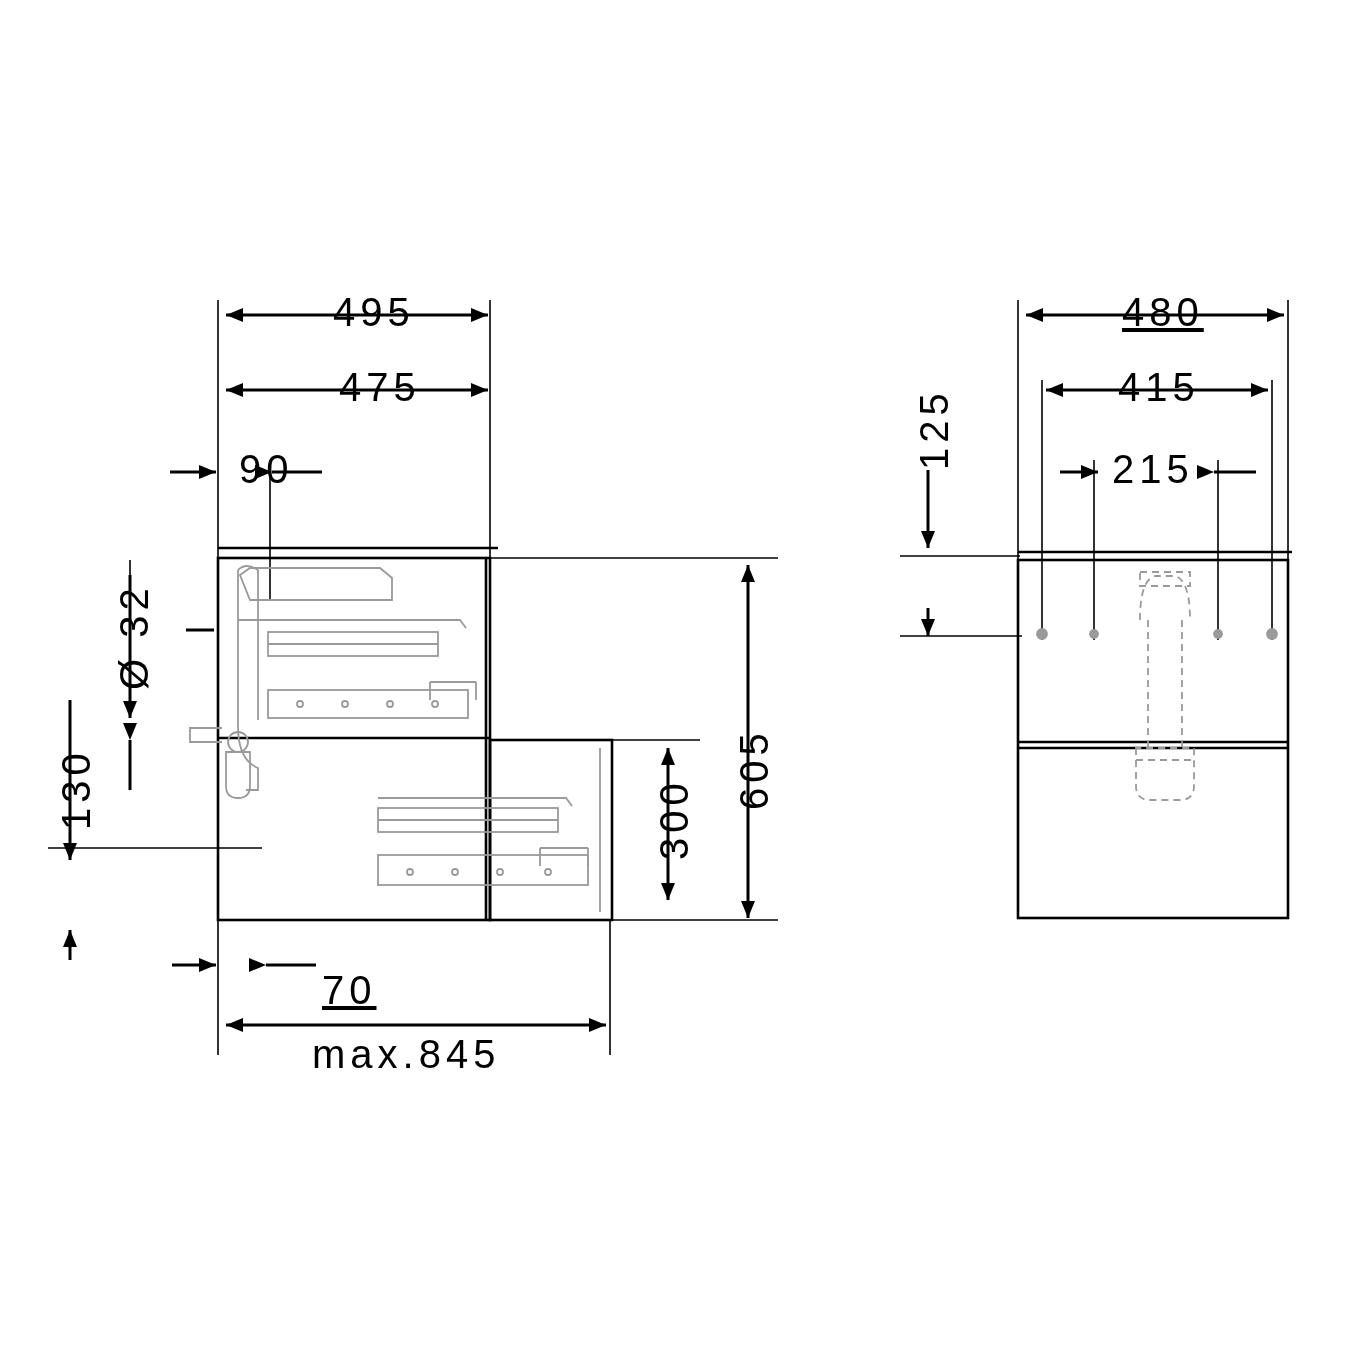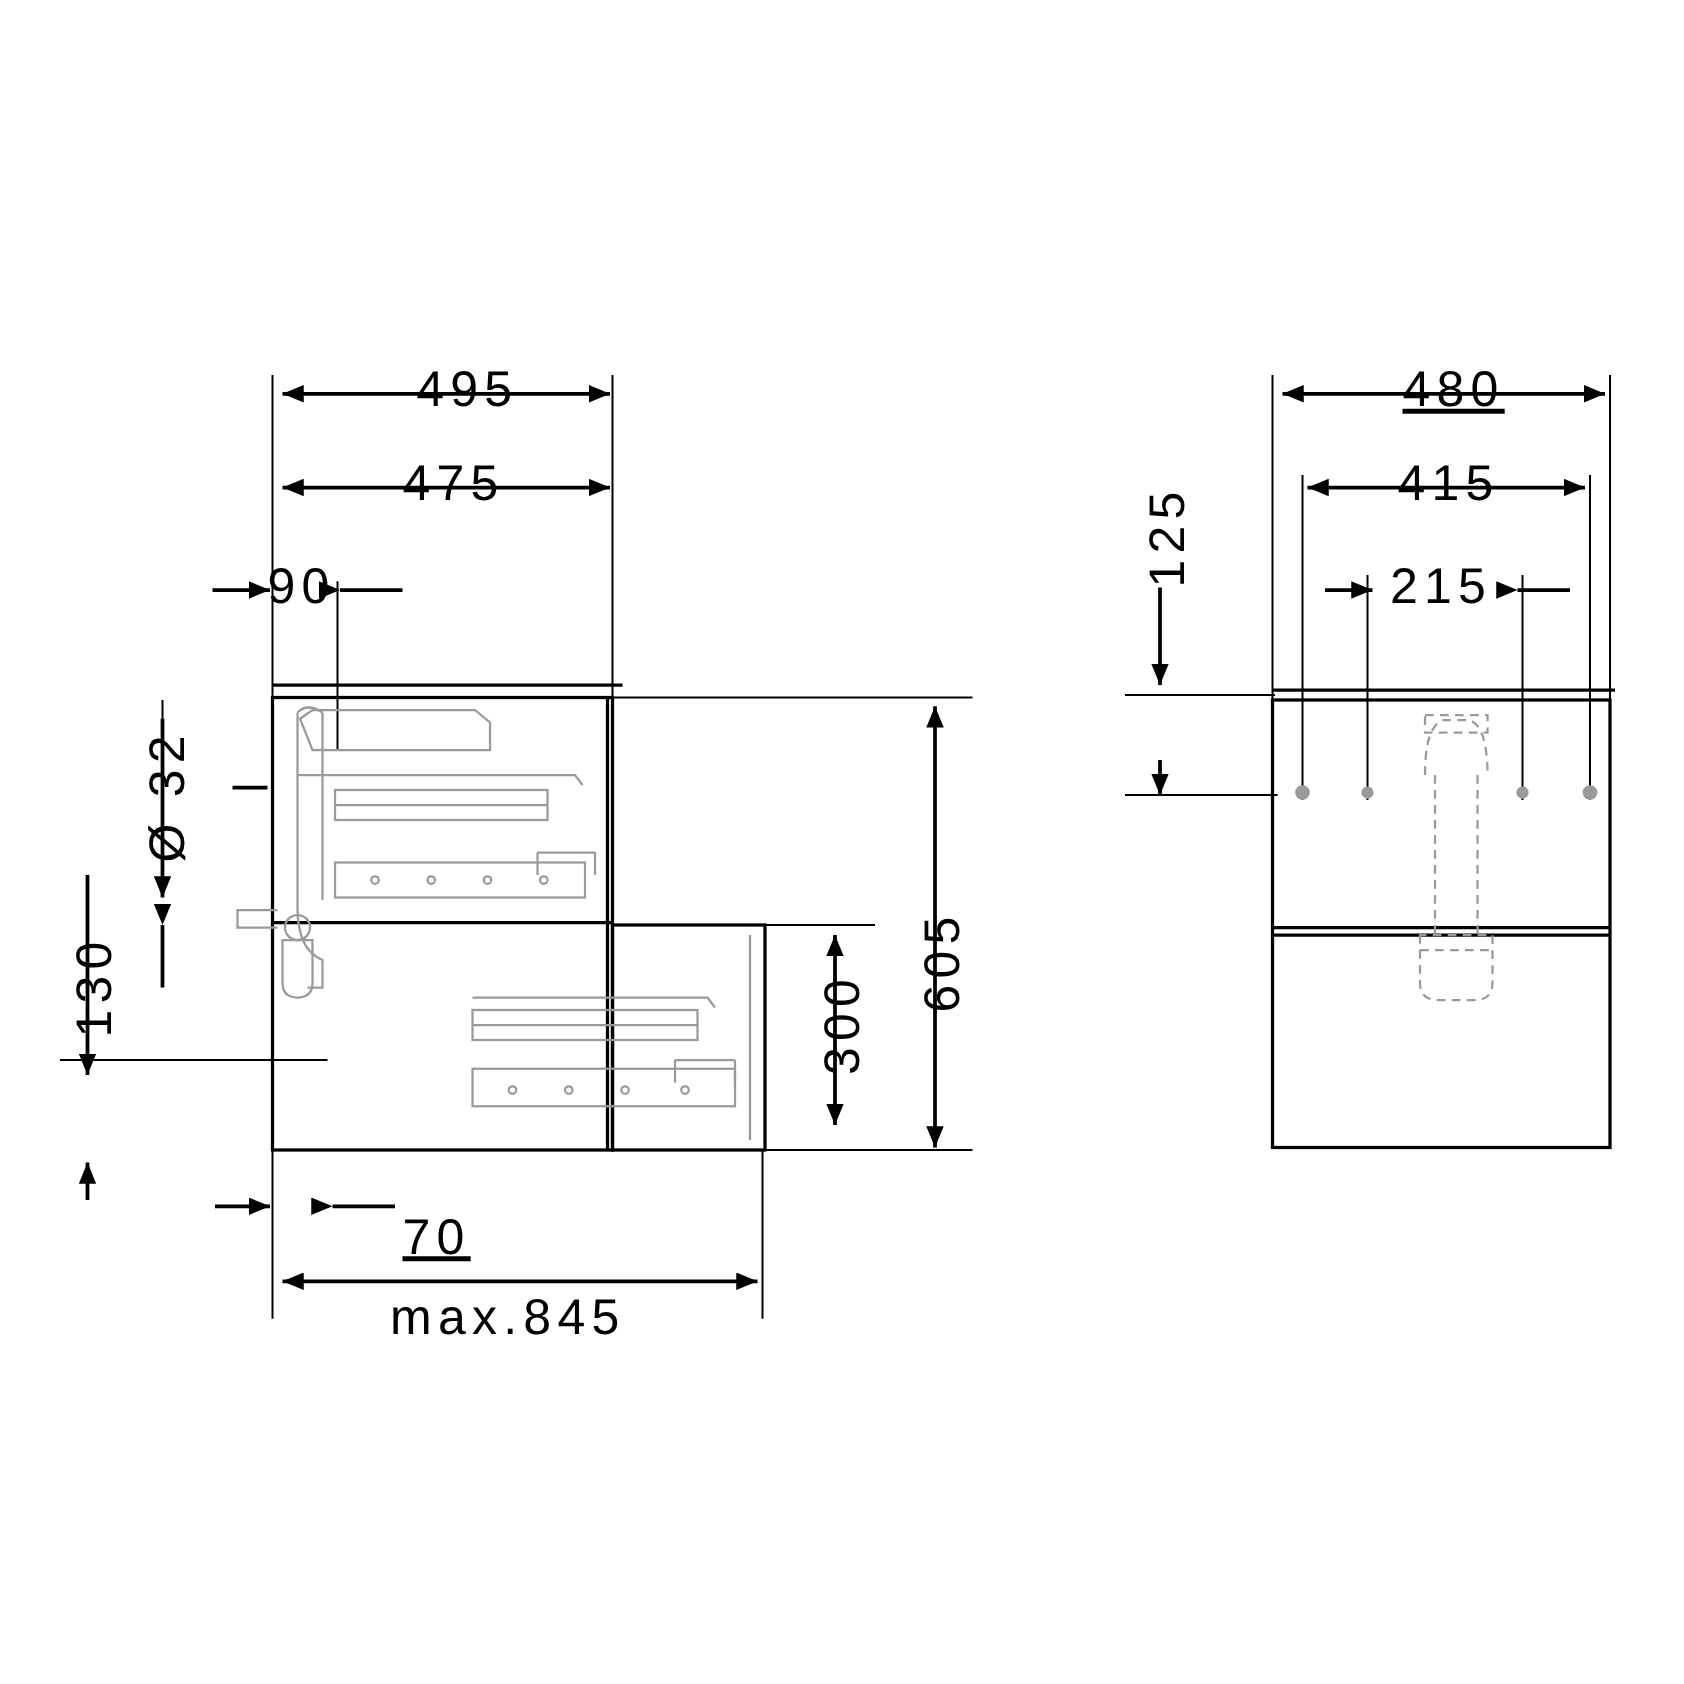--- a/index.html
+++ b/index.html
@@ -206,22 +206,22 @@
         <line x1="1148" y1="620" x2="1148" y2="748"></line>
         <line x1="1182" y1="620" x2="1182" y2="748"></line>
         <path d="M1136 748 L1136 786 Q1136 800 1150 800 L1180 800 Q1194 800 1194 786 L1194 748 Z"></path>
         <line x1="1136" y1="760" x2="1194" y2="760"></line>
         <rect x="1140" y="572" width="50" height="14"></rect>
       </g>
     </g>
   </svg>
 
   <div class="dim-label" style="left:322px; top:290px;margin-left:11px;">495</div>
-  <div class="dim-label" style="left:322px; top:365px;text-align:center;">475</div>
-  <div class="dim-label" style="left:214px; top:447px;">90</div>
+  <div class="dim-label" style="left:339px; top:365px;text-align:center;">475</div>
+  <div class="dim-label" style="left:239px; top:447px;">90</div>
   <div class="dim-label vert" style="left:112px; top:690px;">Ø 32</div>
   <div class="dim-label vert" style="left:54px; top:830px;">130</div>
   <div class="dim-label vert" style="left:732px; top:810px;">605</div>
   <div class="dim-label vert" style="left:652px; top:860px;">300</div>
   <div class="dim-label" style="left:322px; top:968px;text-decoration:underline;">70</div>
   <div class="dim-label" style="left:312px; top:1000px;margin-top:32px;">max.845</div>
 
   <div class="dim-label" style="left:1122px; top:290px;text-decoration:underline;">480</div>
   <div class="dim-label" style="left:1118px; top:365px;text-align:right;">415</div>
   <div class="dim-label" style="left:1112px; top:447px;">215</div>

